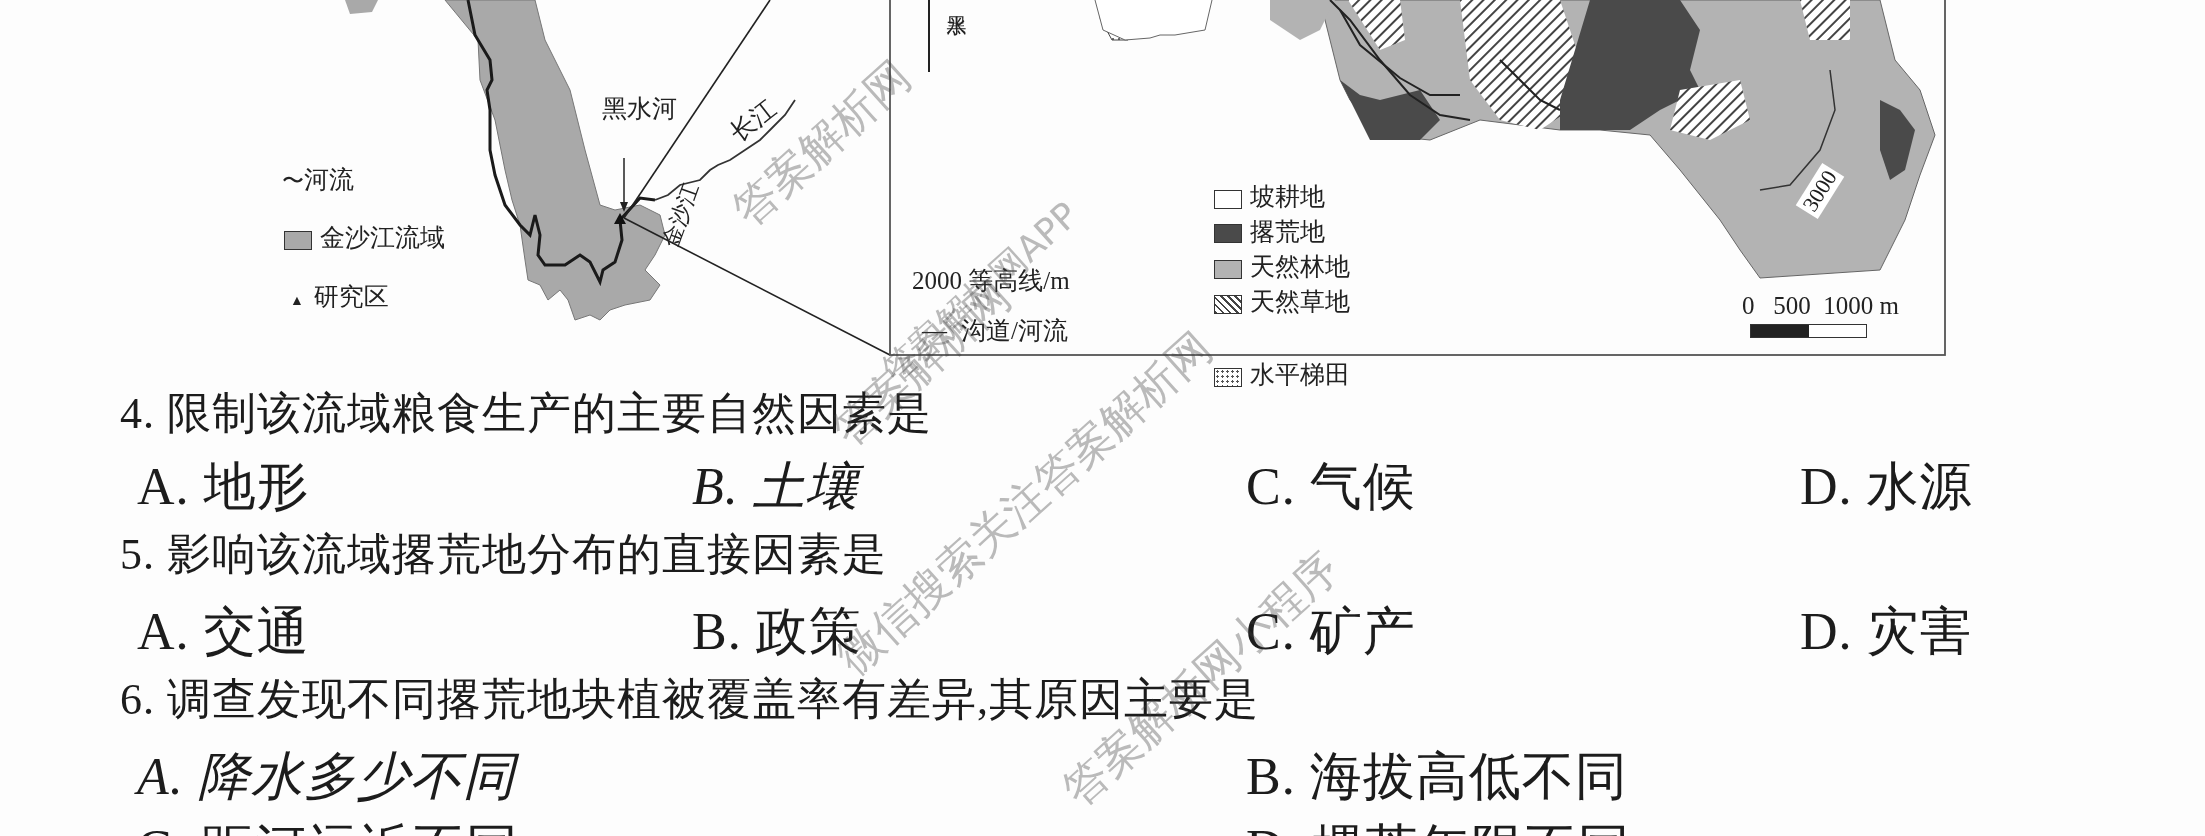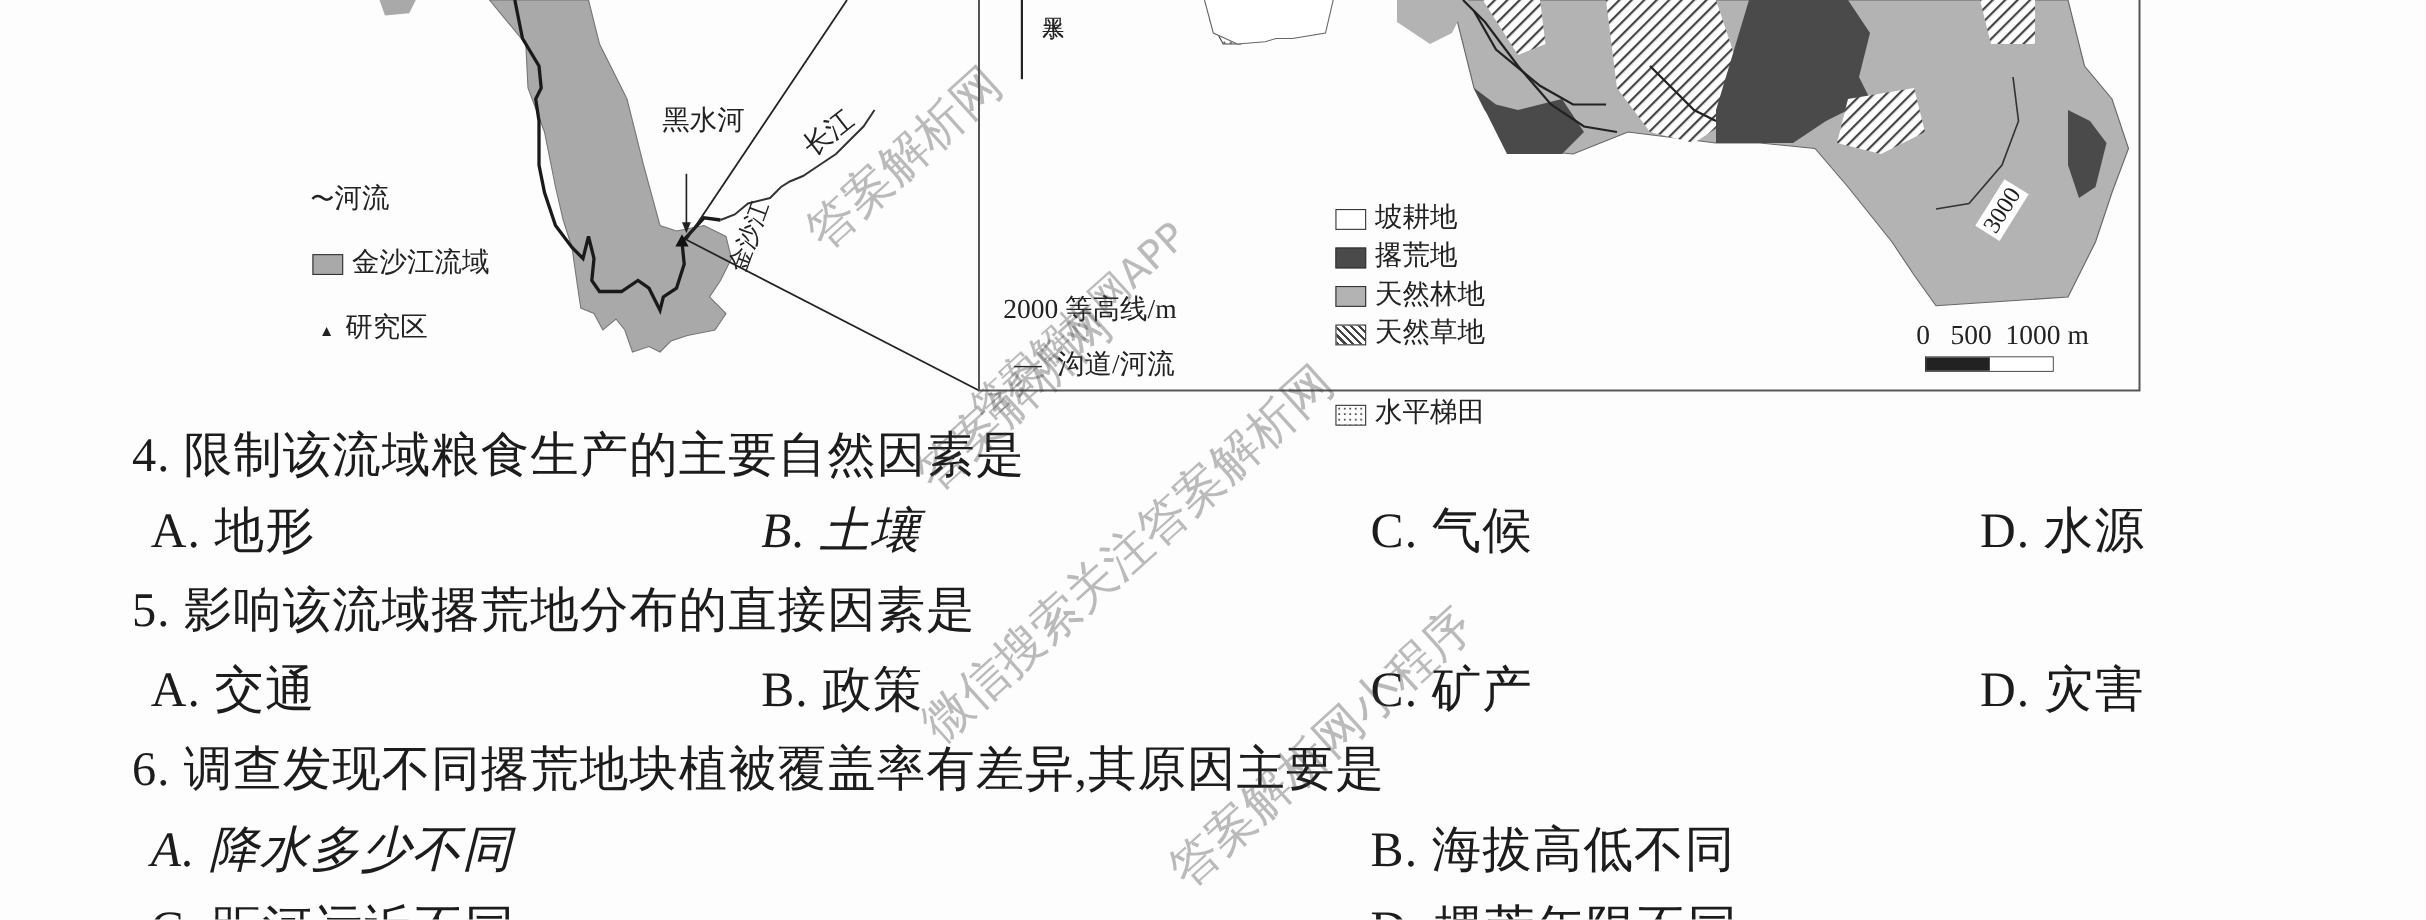--- a/index.html
+++ b/index.html
@@ -1,21 +1,21 @@
 <!DOCTYPE html>
 <html><head>
 <meta charset="utf-8">
 <style>
   html,body{margin:0;padding:0;background:#fdfdfd;}
   body{width:2205px;height:836px;position:relative;overflow:hidden;font-family:"Liberation Serif","DejaVu Serif",serif;color:#1c1c1c;}
   .abs{position:absolute;}
   .map-svg{position:absolute;left:0;top:0;}
   .legend-text{font-size:25px;color:#222;white-space:nowrap;}
   .q{font-size:44px;white-space:nowrap;letter-spacing:1px;margin-left:36px;}
-  .opt{font-size:45px;white-space:nowrap;letter-spacing:1px;text-align:center;}
+  .opt{font-size:52px;white-space:nowrap;letter-spacing:1px;text-align:center;}
   .wm{font-size:44px;color:rgba(60,60,60,0.35);white-space:nowrap;transform-origin:left bottom;font-family:"DejaVu Sans",sans-serif;}
   .sw{display:inline-block;width:26px;height:17px;border:1.5px solid #333;vertical-align:middle;margin-right:8px;}
 </style>
 </head>
 <body>
 
 <svg class="map-svg" width="2205" height="836">
   <defs>
     <pattern id="hatch" width="8" height="8" patternUnits="userSpaceOnUse" patternTransform="rotate(45)">
       <rect width="8" height="8" fill="#fff"></rect>
@@ -80,21 +80,21 @@
 
 <div class="abs legend-text" style="left:912px;top:264px;">
   <span style="">2000</span> <span>等高线/m</span>
 </div>
 <div class="abs legend-text" style="left:922px;top:314px;">
   <span style="margin-right:14px;">—</span><span>沟道/河流</span>
 </div>
 
 <div class="abs" style="left:1214px;top:180px;">
   <div class="legend-text" style="height:35px;"><span class="sw" style="background:#fff;"></span><span>坡耕地</span></div>
-  <div class="legend-text" style="height:35px;"><span class="sw" style="background:#4a4a4a;"></span><span>撂荒地</span></div>
+  <div class="legend-text" style="height:35px;font-family:Liberation Mono, monospace;"><span class="sw" style="background:#4a4a4a;"></span><span>撂荒地</span></div>
   <div class="legend-text" style="height:35px;"><span class="sw" style="background:#b3b3b3;"></span><span>天然林地</span></div>
   <div class="legend-text" style="height:35px;"><span class="sw" style="background:repeating-linear-gradient(45deg,#444 0 2px,#fff 2px 5px);"></span><span>天然草地</span></div>
   <div class="legend-text" style="height:35px;margin-top:38px;"><span class="sw" style="background:radial-gradient(#555 1px,#fff 1.2px) 0 0/5px 5px;"></span><span>水平梯田</span></div>
 </div>
 
 <div class="abs" style="left:1742px;top:292px;">
   <div class="legend-text" style="word-spacing:0;">
     <span>0</span>&nbsp;&nbsp;&nbsp;<span>500</span>&nbsp;&nbsp;<span>1000 m</span>
   </div>
   <div style="margin-left:8px;margin-top:4px;width:115px;height:12px;border:1.5px solid #333;display:flex;">

